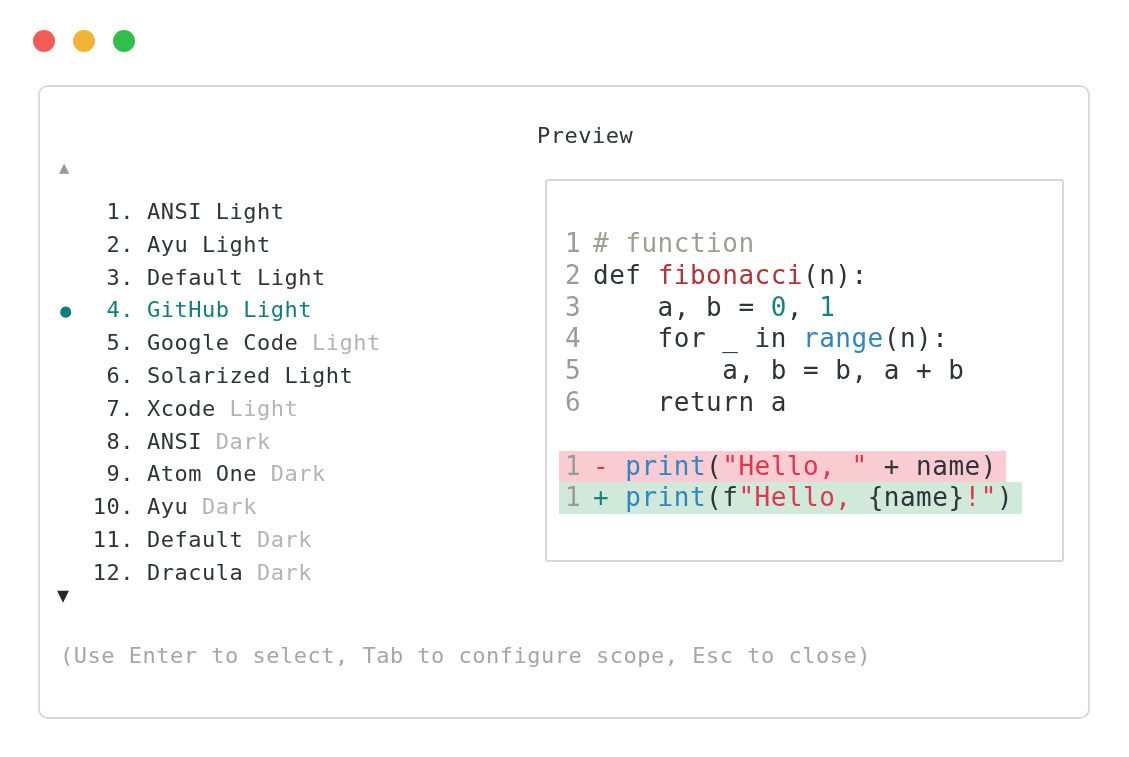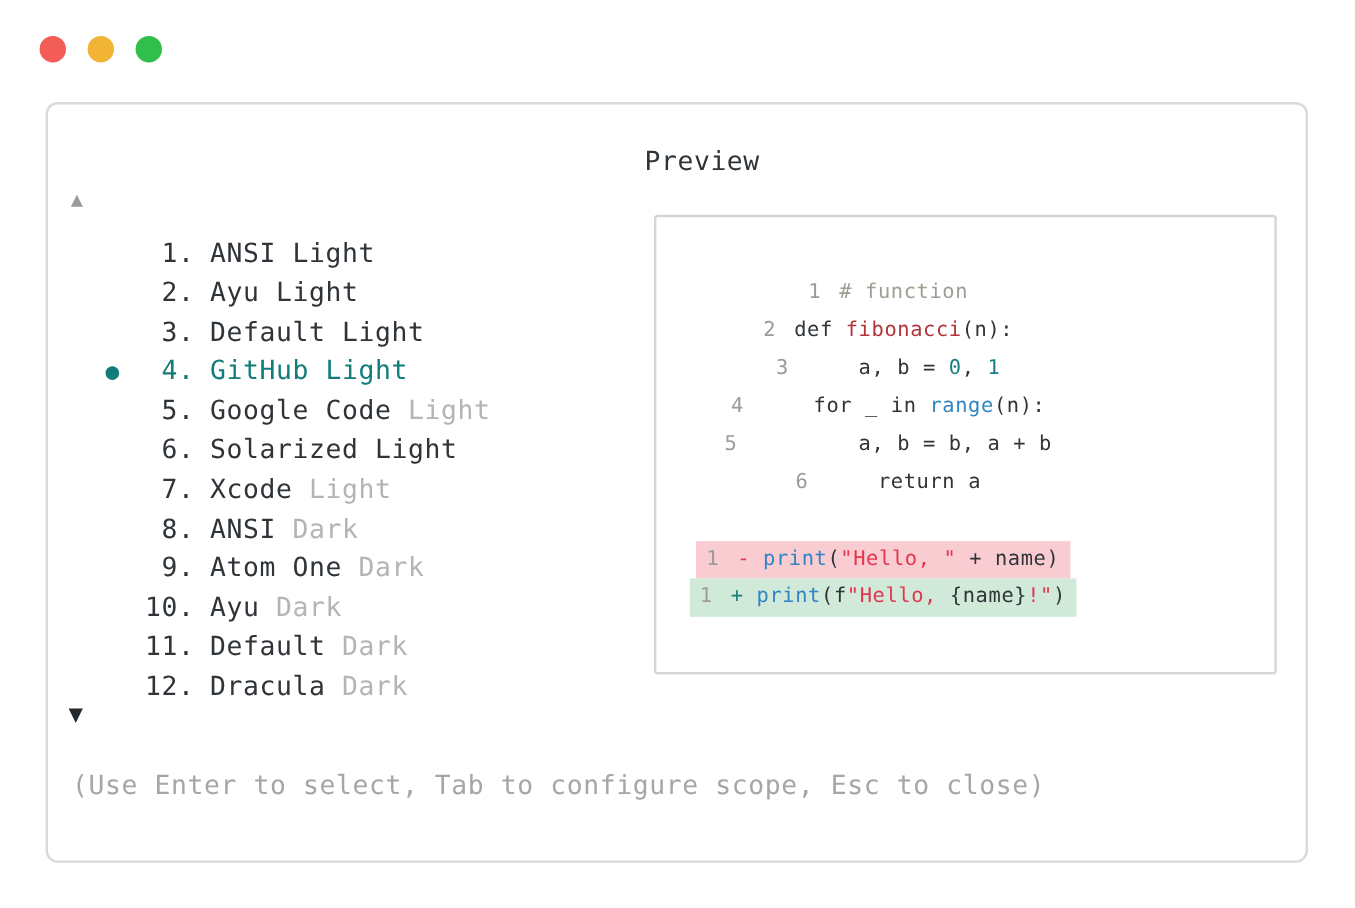--- a/index.html
+++ b/index.html
@@ -16,31 +16,31 @@
     position:absolute;left:38px;top:85px;width:1052px;height:634px;
     box-sizing:border-box;border:2px solid #dadada;border-radius:10px;background:#fff;
   }
   .mono{font-size:22px;letter-spacing:0.5px;color:#2f3439;white-space:pre;}
   .title{position:absolute;left:22px;top:36px;}
   .preview-label{position:absolute;left:497px;top:36px;}
   .up-arrow{position:absolute;left:19px;top:70px;font-size:17px;color:#9a9a9a;}
   .down-arrow{position:absolute;left:17px;top:496px;font-size:20px;color:#24292e;}
   .hint{position:absolute;left:20px;top:556px;color:#a6a6a6;}
   
-  .theme-list{position:absolute;left:20px;top:109px;line-height:31.8px;margin-left:28px;}
+  .theme-list{position:absolute;left:20px;top:109px;line-height:31.8px;}
   .theme-row{white-space:pre;cursor:default;}
   .bullet{display:inline-block;width:32px;font-size:19px;}
   .num{display:inline-block;width:42px;text-align:right;white-space:pre;}
   .tname{margin-left:13px;}
   
   .preview-box{
     position:absolute;left:505px;top:92px;width:519px;height:383px;
     box-sizing:border-box;border:2px solid #d6d6d6;border-radius:3px;background:#fff;
   }
-  .code{position:absolute;left:34px;top:47px;line-height:31.8px;font-size:17px;letter-spacing:0.5px;white-space:pre;text-align:center;}
+  .code{position:absolute;left:18px;top:47px;line-height:31.8px;font-size:26px;letter-spacing:0.5px;white-space:pre;}
   .code-line{white-space:pre;}
   .line-num{display:inline-block;width:15px;margin-right:13px;}
   .diff-chunk{display:inline-block;margin-left:-6px;padding:0 9px 0 6px;}
 </style>
 </head>
 <body>
 
 <div class="traffic">
   <div class="light" style="background: rgb(242, 93, 88);"></div>
   <div class="light" style="background: rgb(241, 180, 52);"></div>

